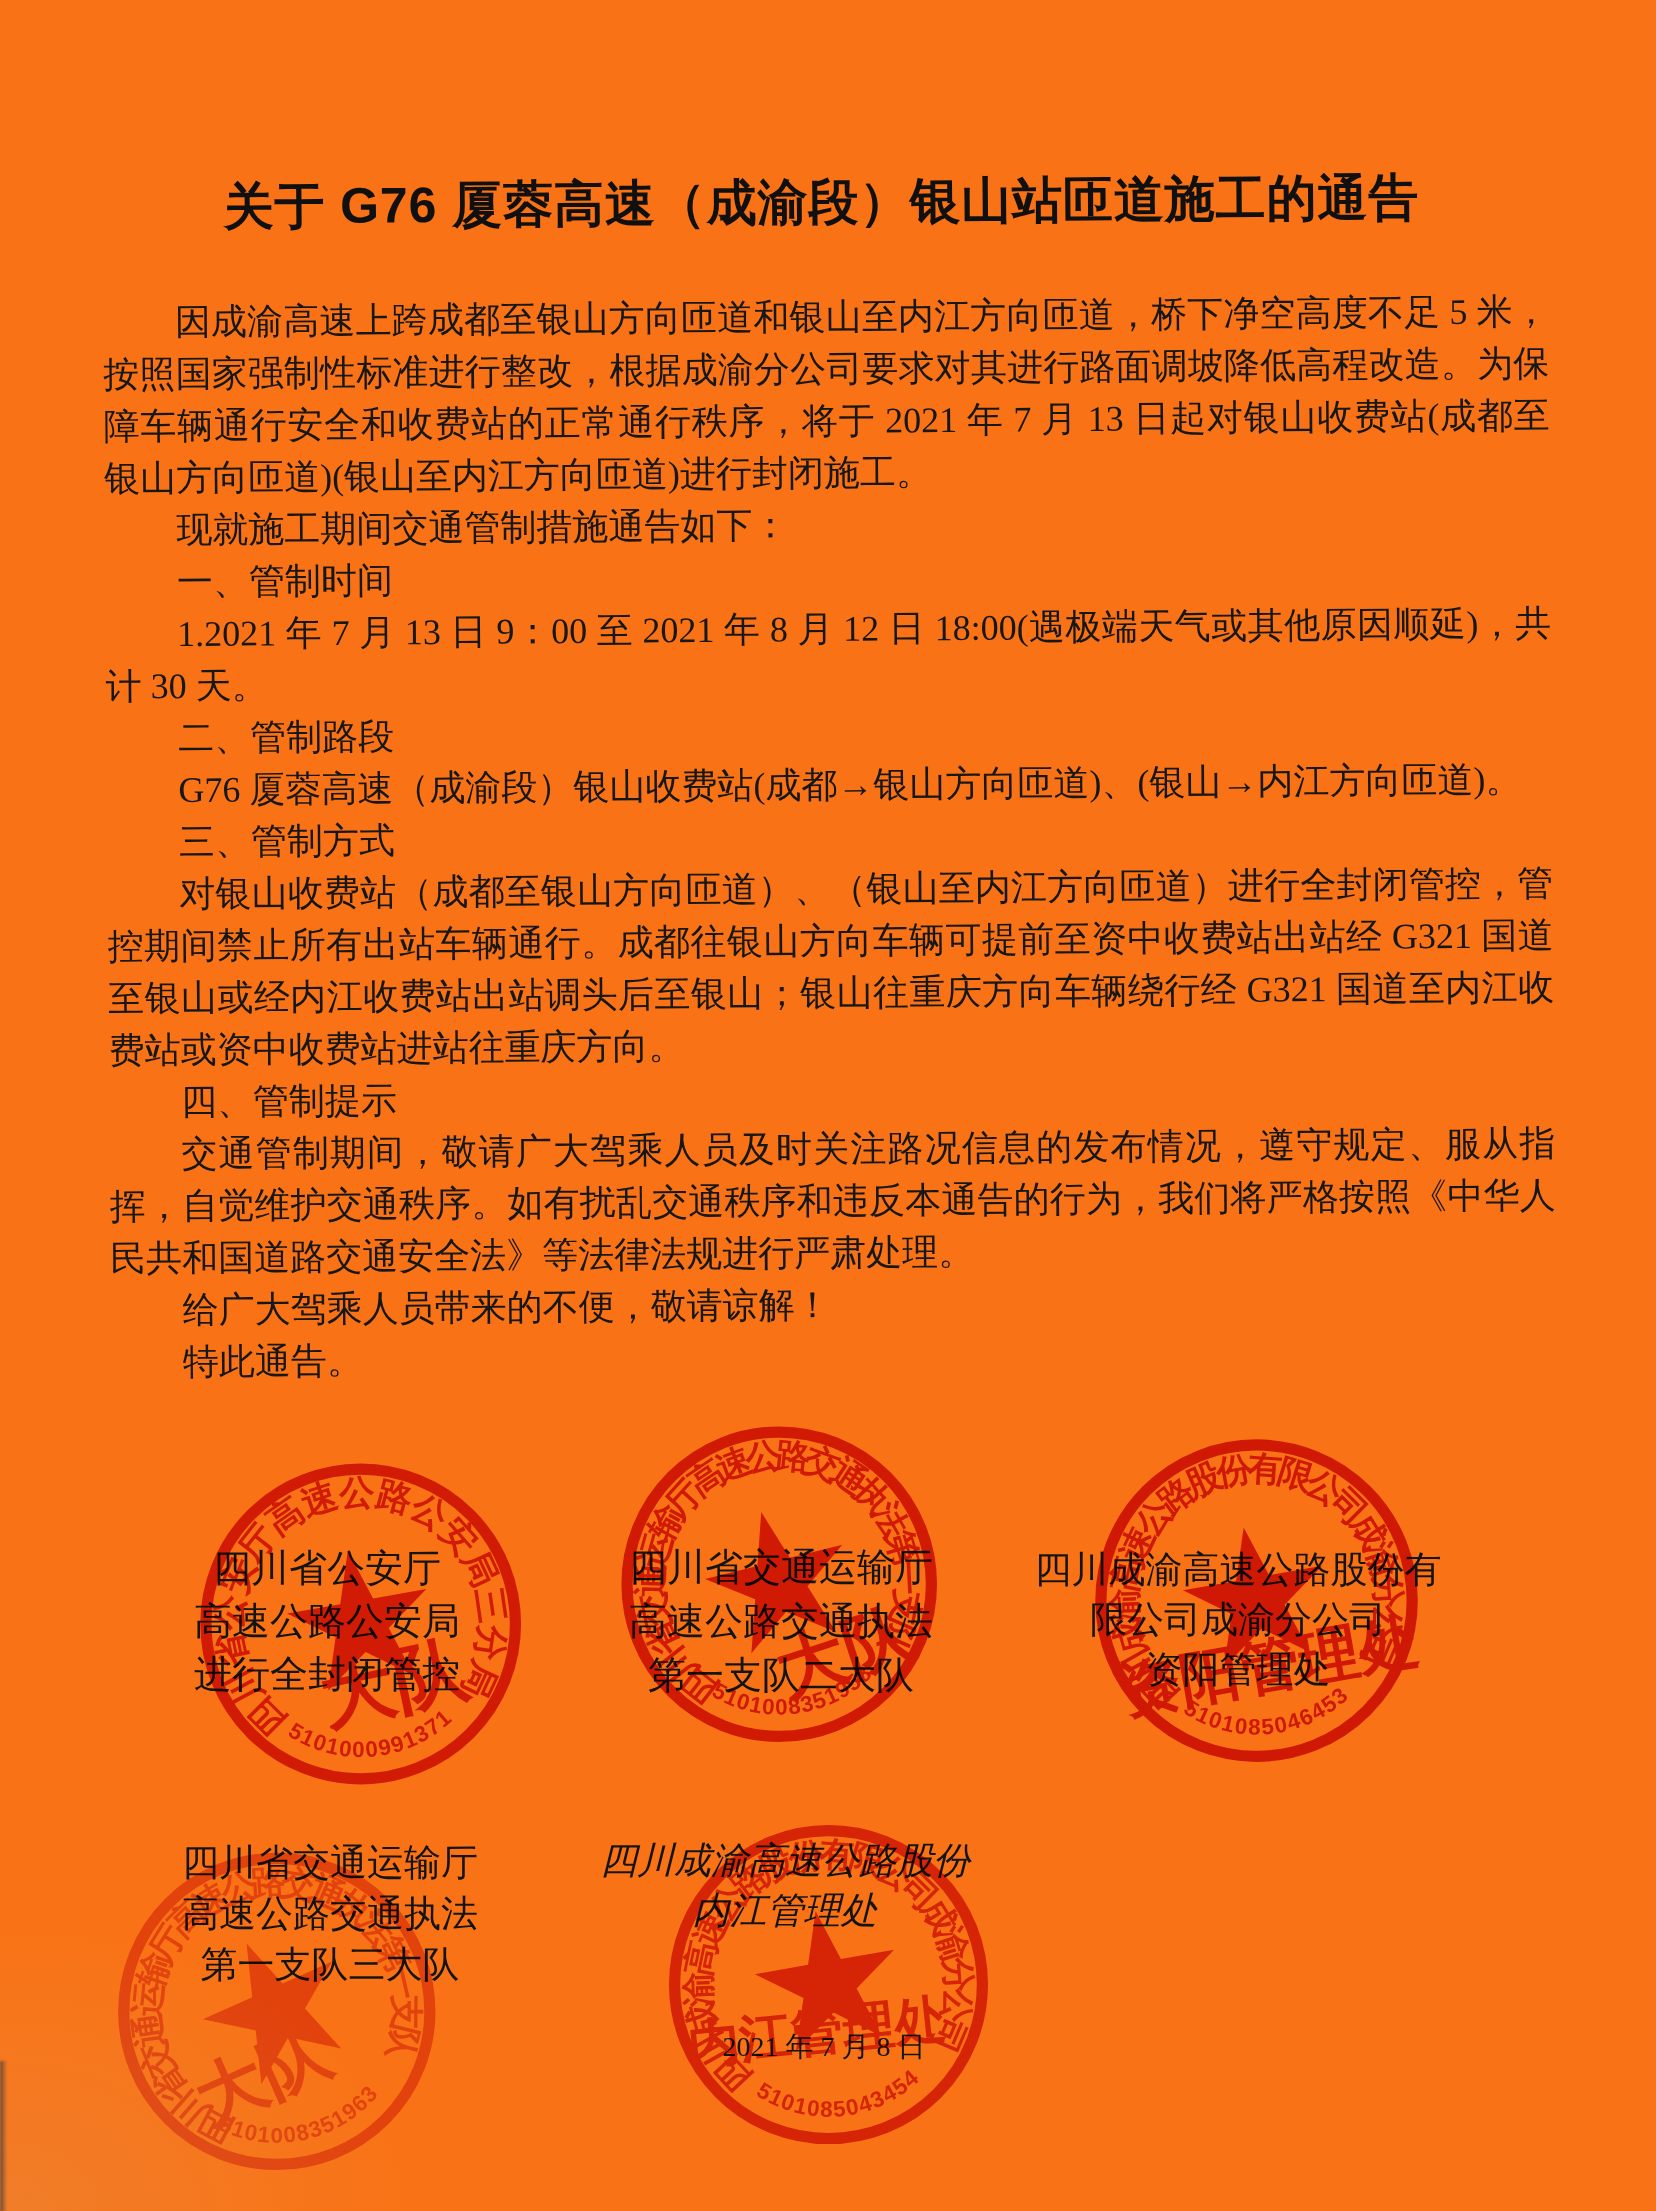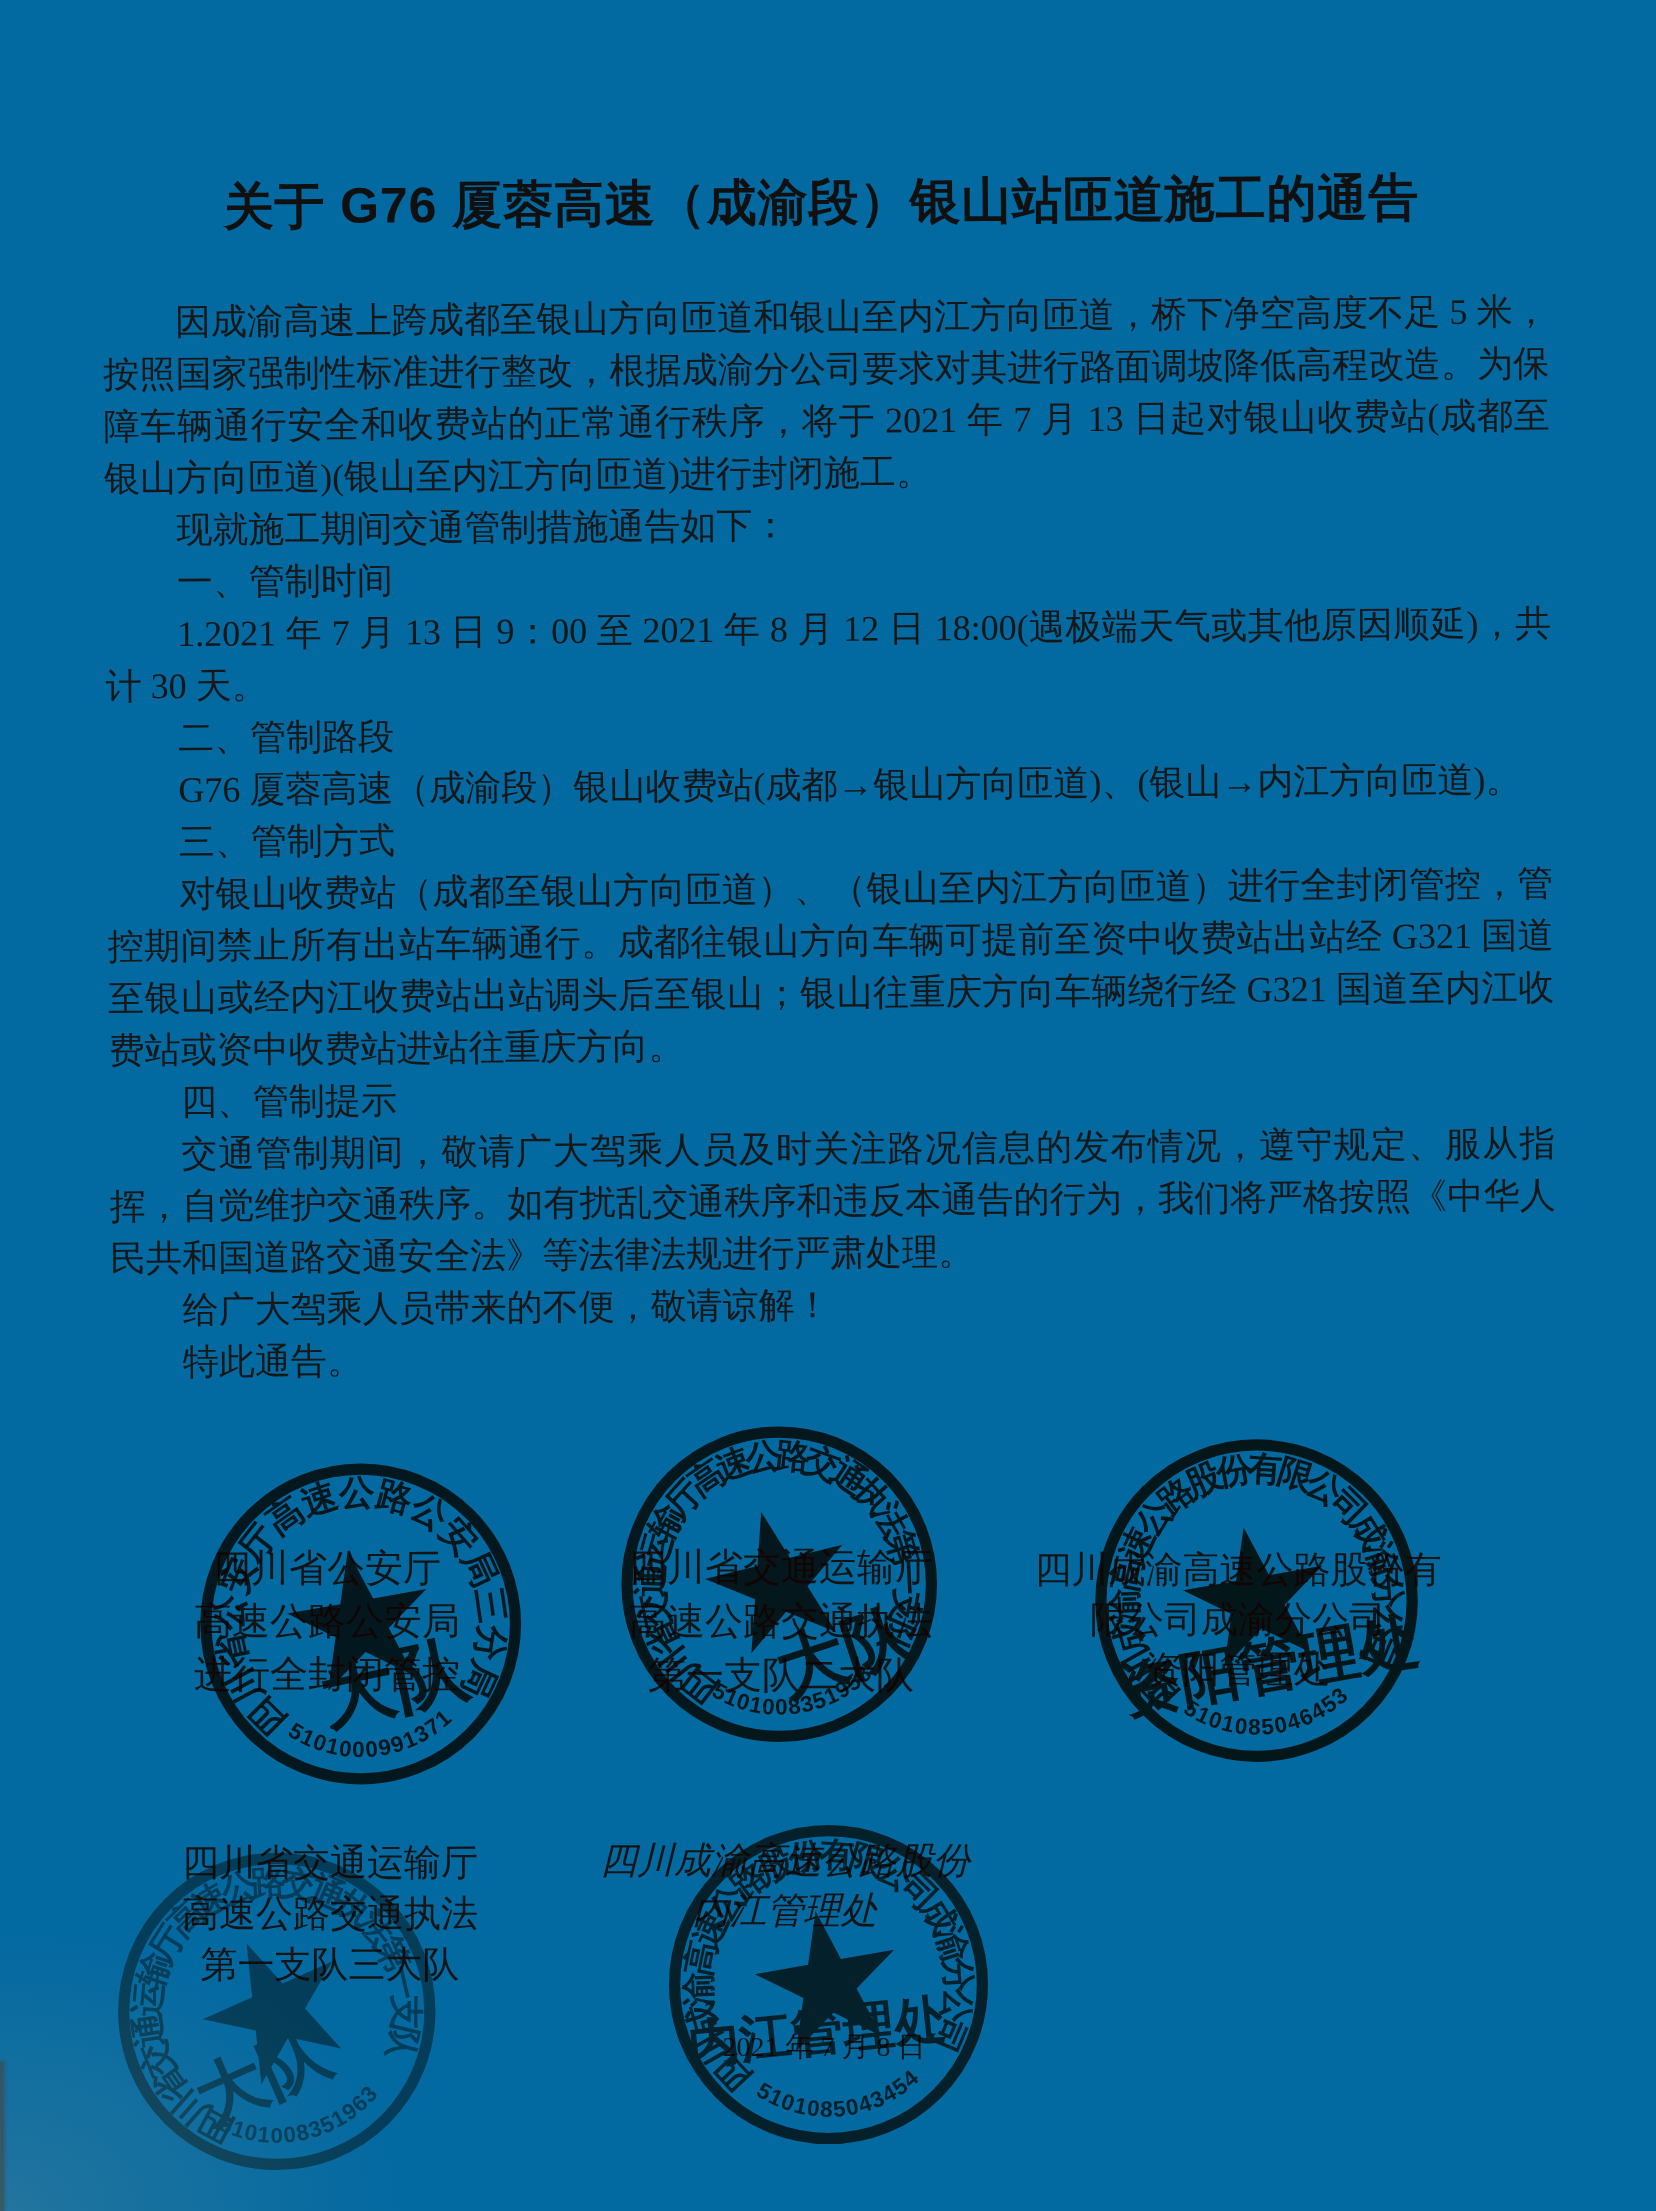--- a/index.html
+++ b/index.html
@@ -1,20 +1,20 @@
 <!DOCTYPE html>
 <html style="font-size:14px"><head>
 <meta charset="utf-8">
 <style>
   html,body{margin:0;padding:0;background:#d9d9d9;}
   .page{
     position:relative;
     width:1657px;height:2212px;
     margin:0 auto;
-    background:#0369a1;
+    background:#f97316;
     overflow:hidden;
     font-family:"Liberation Serif","DejaVu Serif",serif;
   }
   .content{
     position:absolute;inset:0;
     transform:rotate(-0.45deg);
   }
   .title{
     position:absolute;
     top:169px;left:0;width:100%;

